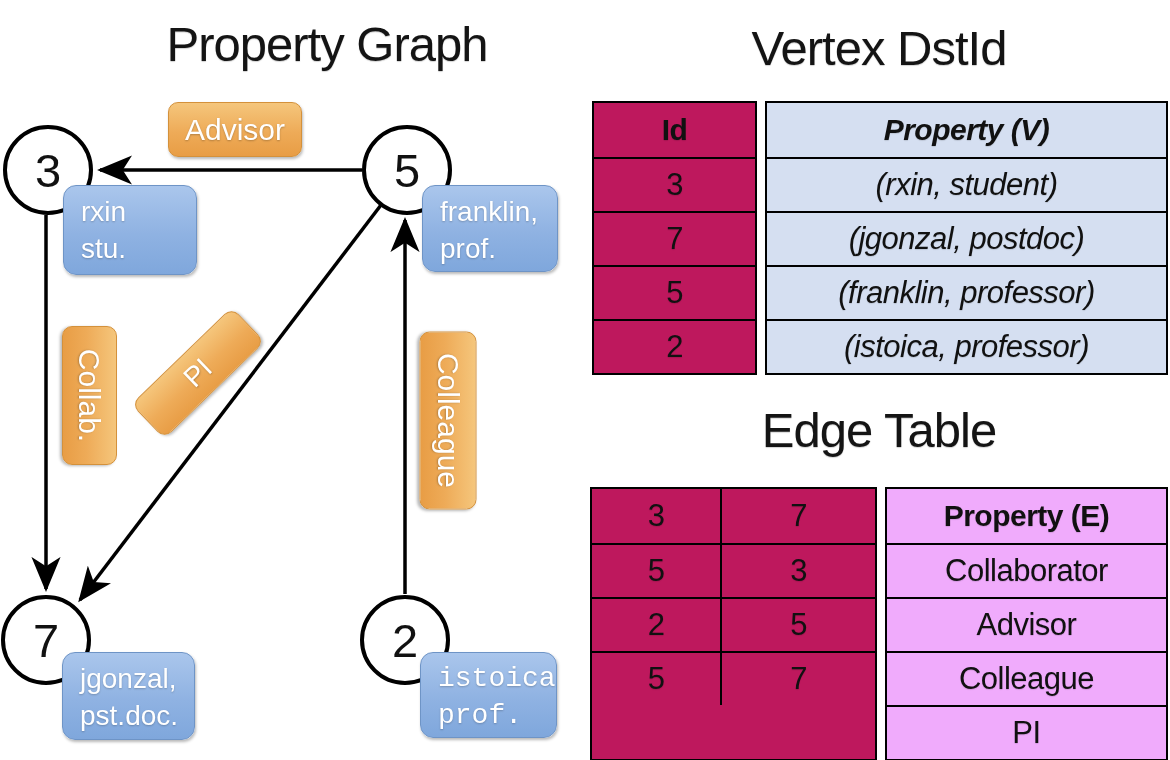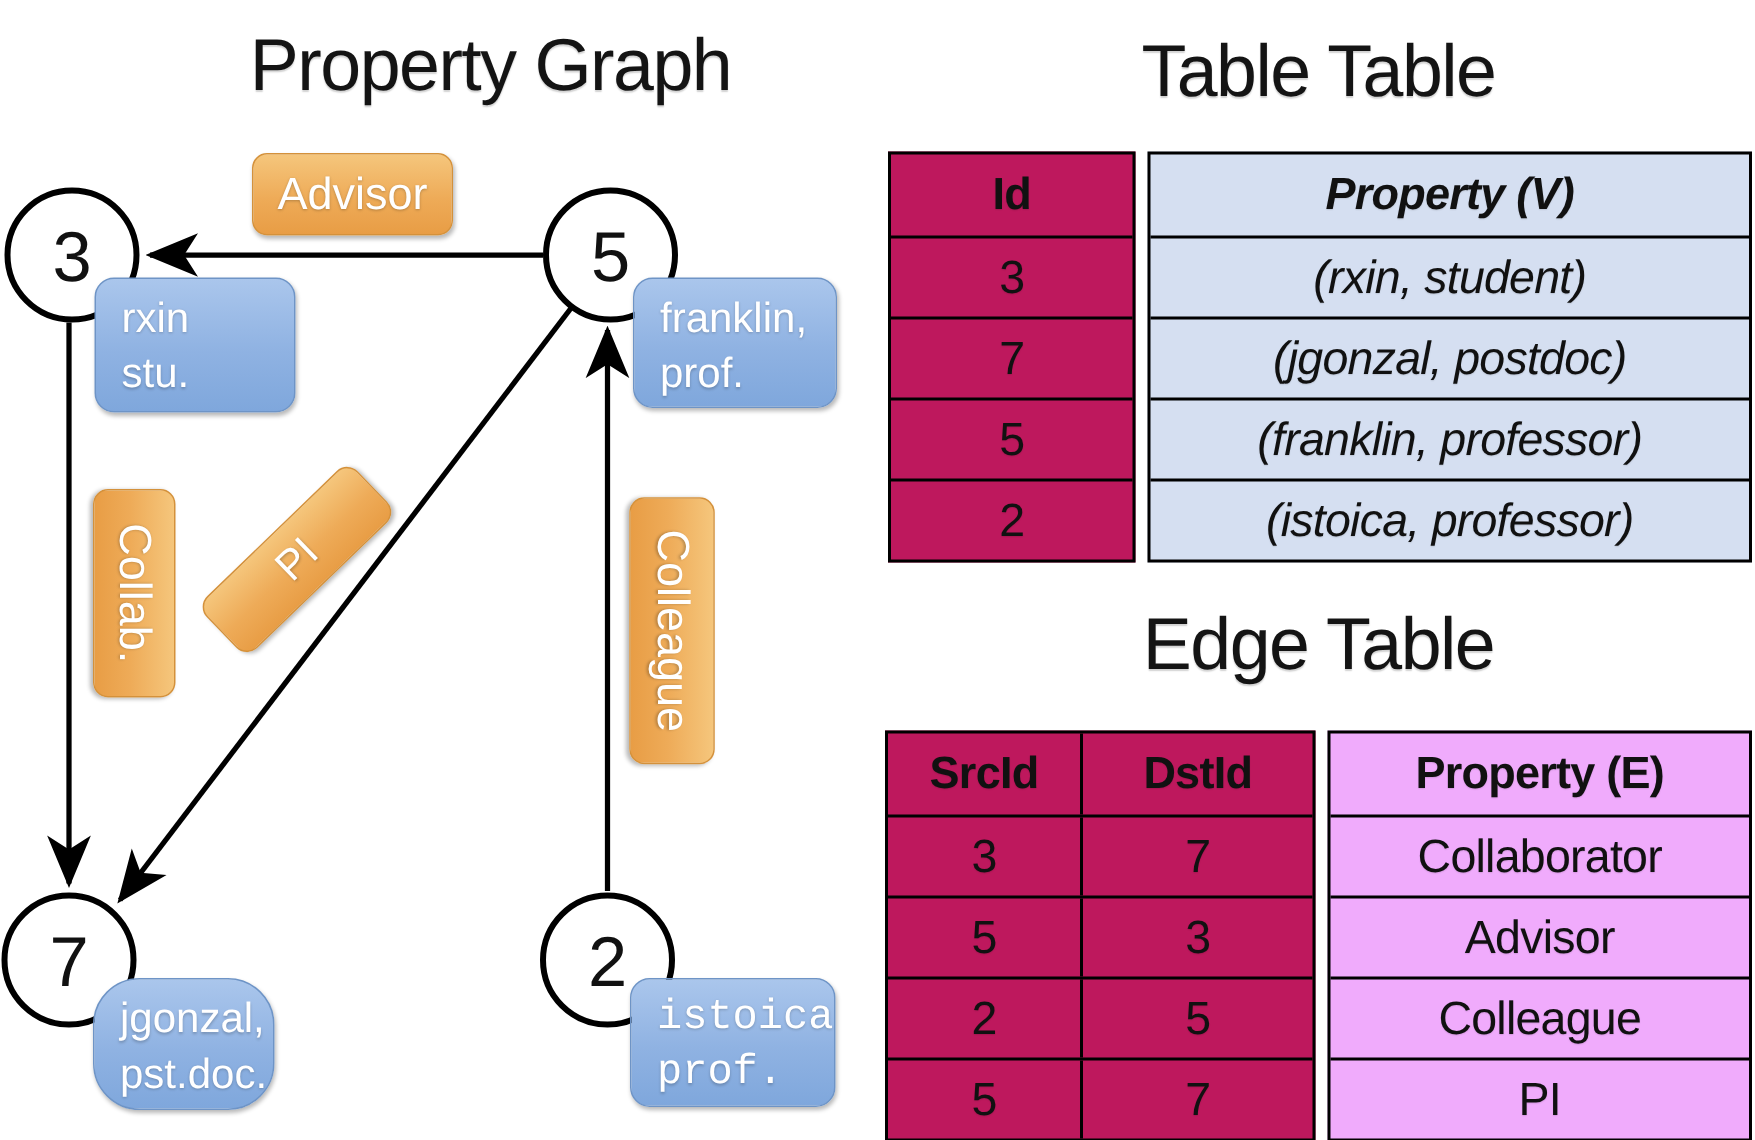--- a/index.html
+++ b/index.html
@@ -106,54 +106,50 @@
 </div>
 
 <div class="vlabel" style="left:63px;top:185px;width:134px;height:90px;">
   <div>rxin</div>
   <div>stu.</div>
 </div>
 <div class="vlabel" style="left:422px;top:185px;width:136px;height:87px;">
   <div>franklin,</div>
   <div>prof.</div>
 </div>
-<div class="vlabel" style="left:62px;top:652px;width:121px;height:88px;border-radius:31px;">
+<div class="vlabel" style="left:62px;top:652px;width:133px;height:88px;">
   <div>jgonzal,</div>
   <div>pst.doc.</div>
 </div>
 <div class="vlabel" style="left:420px;top:652px;width:137px;height:86px;font-family:Liberation Mono, monospace;">
   <div>istoica</div>
   <div>prof.</div>
 </div>
 
-<div class="abs title" style="left:585px;top:20px;width:510px;">Table Table</div>
+<div class="abs title" style="left:585px;top:20px;width:510px;">Vertex DstId</div>
 
 <div class="subtable" style="left:592px;top:101px;width:165px;height:274px;">
   <div class="trow thead">Id</div>
   <div class="trow">3</div>
   <div class="trow">7</div>
   <div class="trow">5</div>
   <div class="trow">2</div>
 </div>
 
 <div class="subtable bg-blue" style="left:765px;top:101px;width:403px;height:274px;font-style:italic;">
   <div class="trow thead">Property (V)</div>
   <div class="trow">(rxin, student)</div>
   <div class="trow">(jgonzal, postdoc)</div>
   <div class="trow">(franklin, professor)</div>
   <div class="trow">(istoica, professor)</div>
 </div>
 
 <div class="abs title" style="left:585px;top:402px;width:510px;">Edge Table</div>
 
 <div class="subtable" style="left:590px;top:487px;width:287px;height:274px;">
-  <div class="trow twocol thead">
-    <span class="c1">SrcId</span>
-    <span class="c2">DstId</span>
-  </div>
   <div class="trow twocol">
     <span class="c1">3</span>
     <span class="c2">7</span>
   </div>
   <div class="trow twocol">
     <span class="c1">5</span>
     <span class="c2">3</span>
   </div>
   <div class="trow twocol">
     <span class="c1">2</span>

